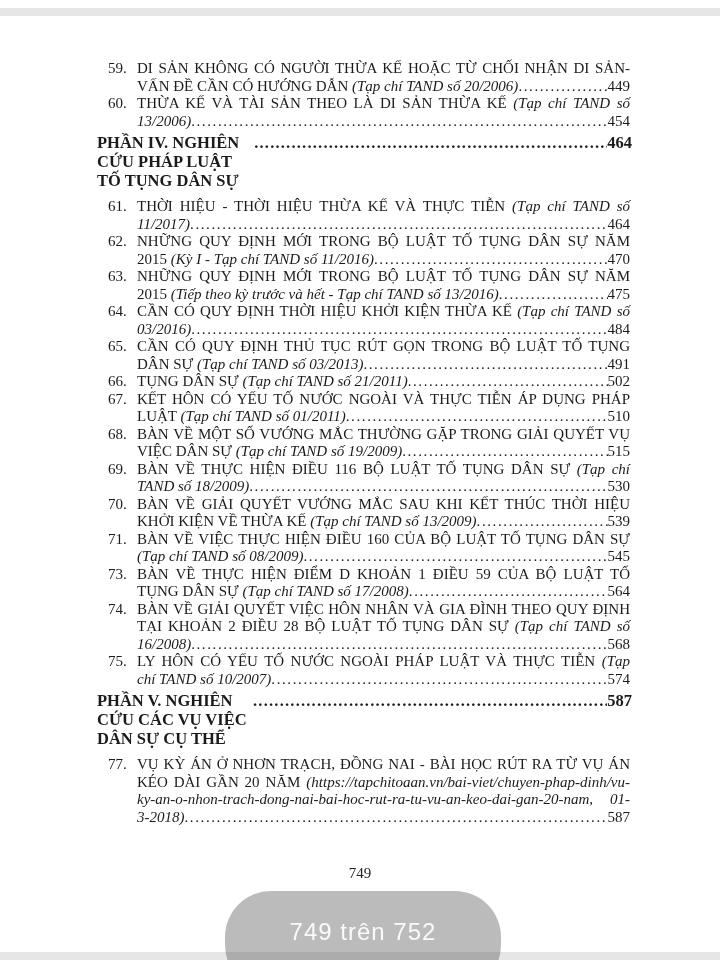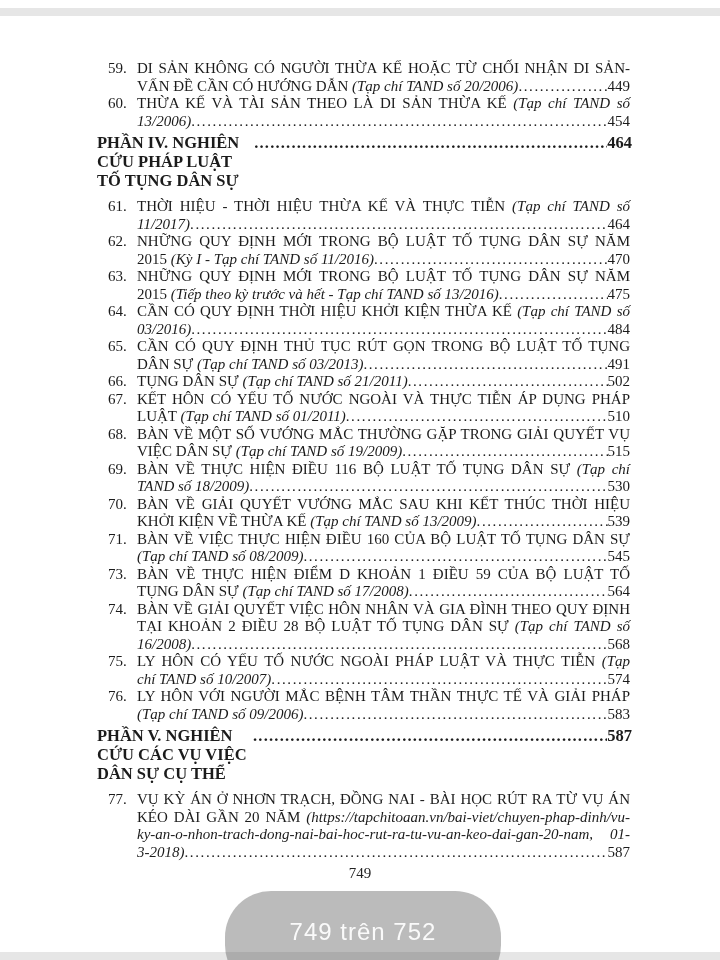--- a/index.html
+++ b/index.html
@@ -263,31 +263,20 @@
           <span class="num">75.</span>
           <div class="ebody">
             <div class="eline just"><span>LY HÔN CÓ YẾU TỐ NƯỚC NGOÀI PHÁP LUẬT VÀ THỰC TIỄN </span><span class="it">(Tạp</span></div>
             <div class="eline lastline">
               <span class="segwrap"><span class="it">chí TAND số 10/2007) </span></span>
               <span class="leader"></span>
               <span class="pg">574</span>
             </div>
           </div>
         </div>
-        <div class="toc-entry">
-          <span class="num">76.</span>
-          <div class="ebody">
-            <div class="eline just"><span>LY HÔN VỚI NGƯỜI MẮC BỆNH TÂM THẦN THỰC TẾ VÀ GIẢI PHÁP</span></div>
-            <div class="eline lastline">
-              <span class="segwrap"><span class="it">(Tạp chí TAND số 09/2006)</span></span>
-              <span class="leader"></span>
-              <span class="pg">583</span>
-            </div>
-          </div>
-        </div>
         <div class="toc-header">
           <span>PHẦN V. NGHIÊN CỨU CÁC VỤ VIỆC DÂN SỰ CỤ THỂ</span>
           <span class="leader"></span>
           <span class="pg">587</span>
         </div>
         <div class="toc-entry">
           <span class="num">77.</span>
           <div class="ebody">
             <div class="eline just"><span>VỤ KỲ ÁN Ở NHƠN TRẠCH, ĐỒNG NAI - BÀI HỌC RÚT RA TỪ VỤ ÁN</span></div>
             <div class="eline just"><span>KÉO DÀI GẦN 20 NĂM </span><span class="it">(https://tapchitoaan.vn/bai-viet/chuyen-phap-dinh/vu-</span></div>

